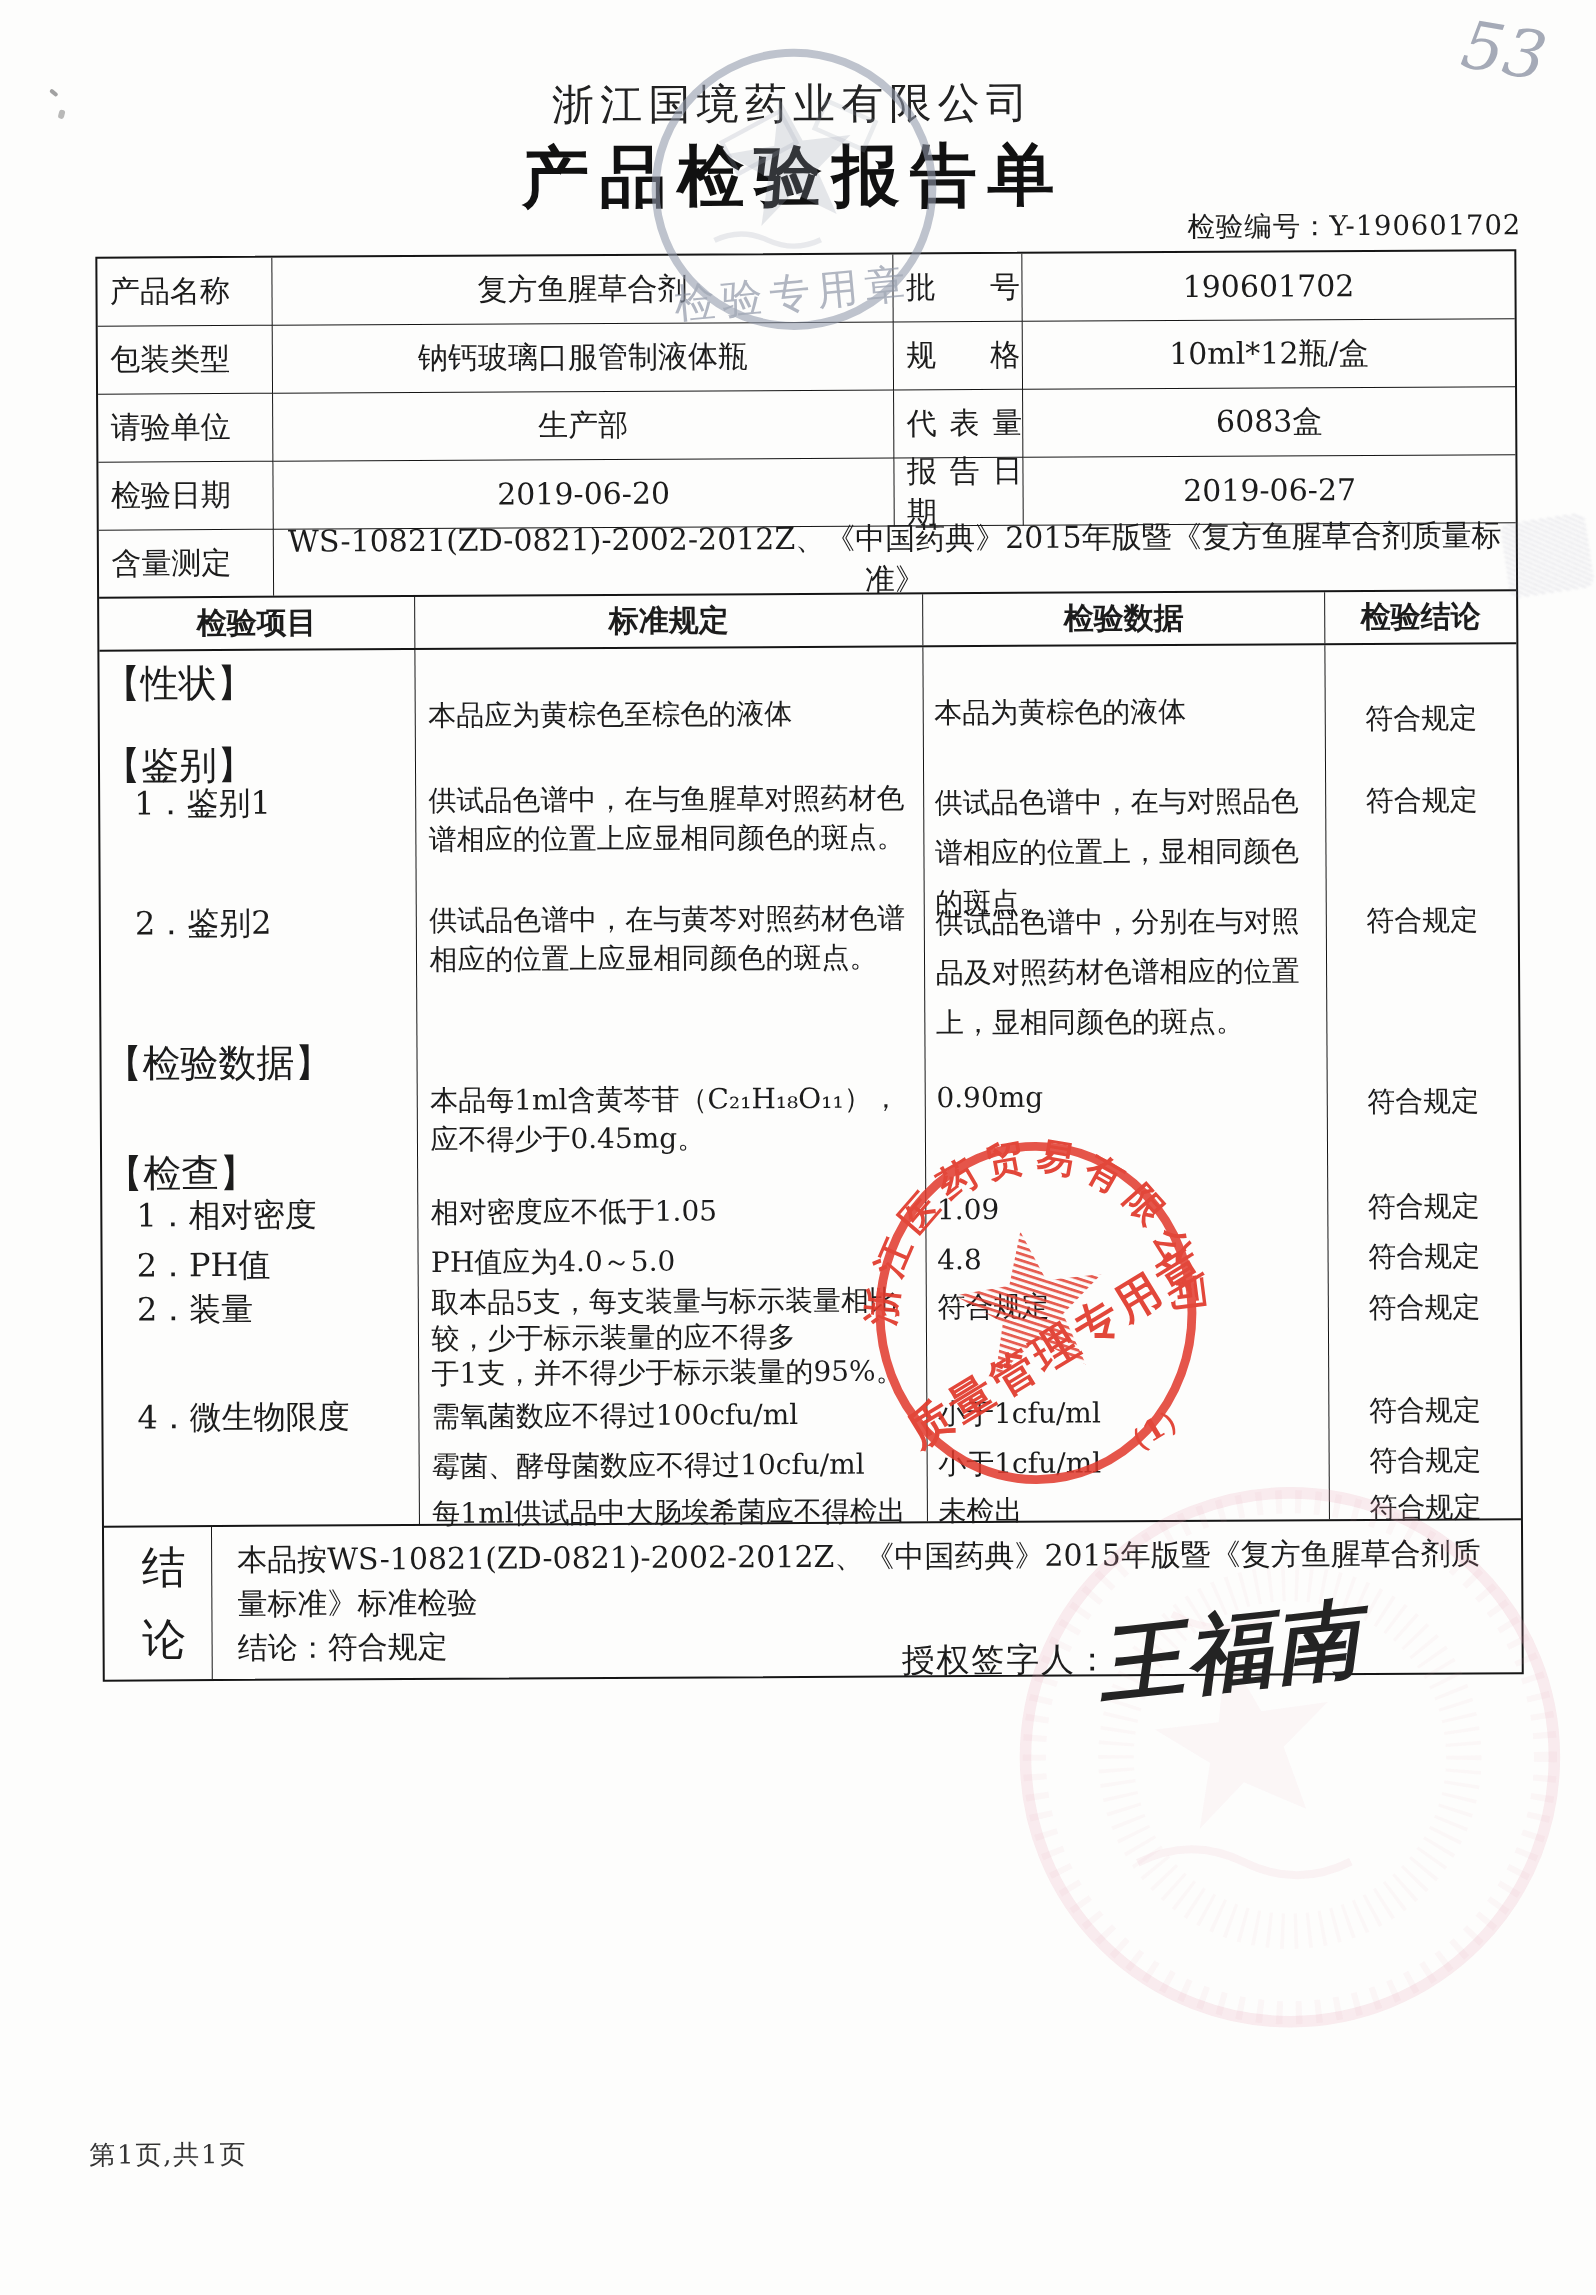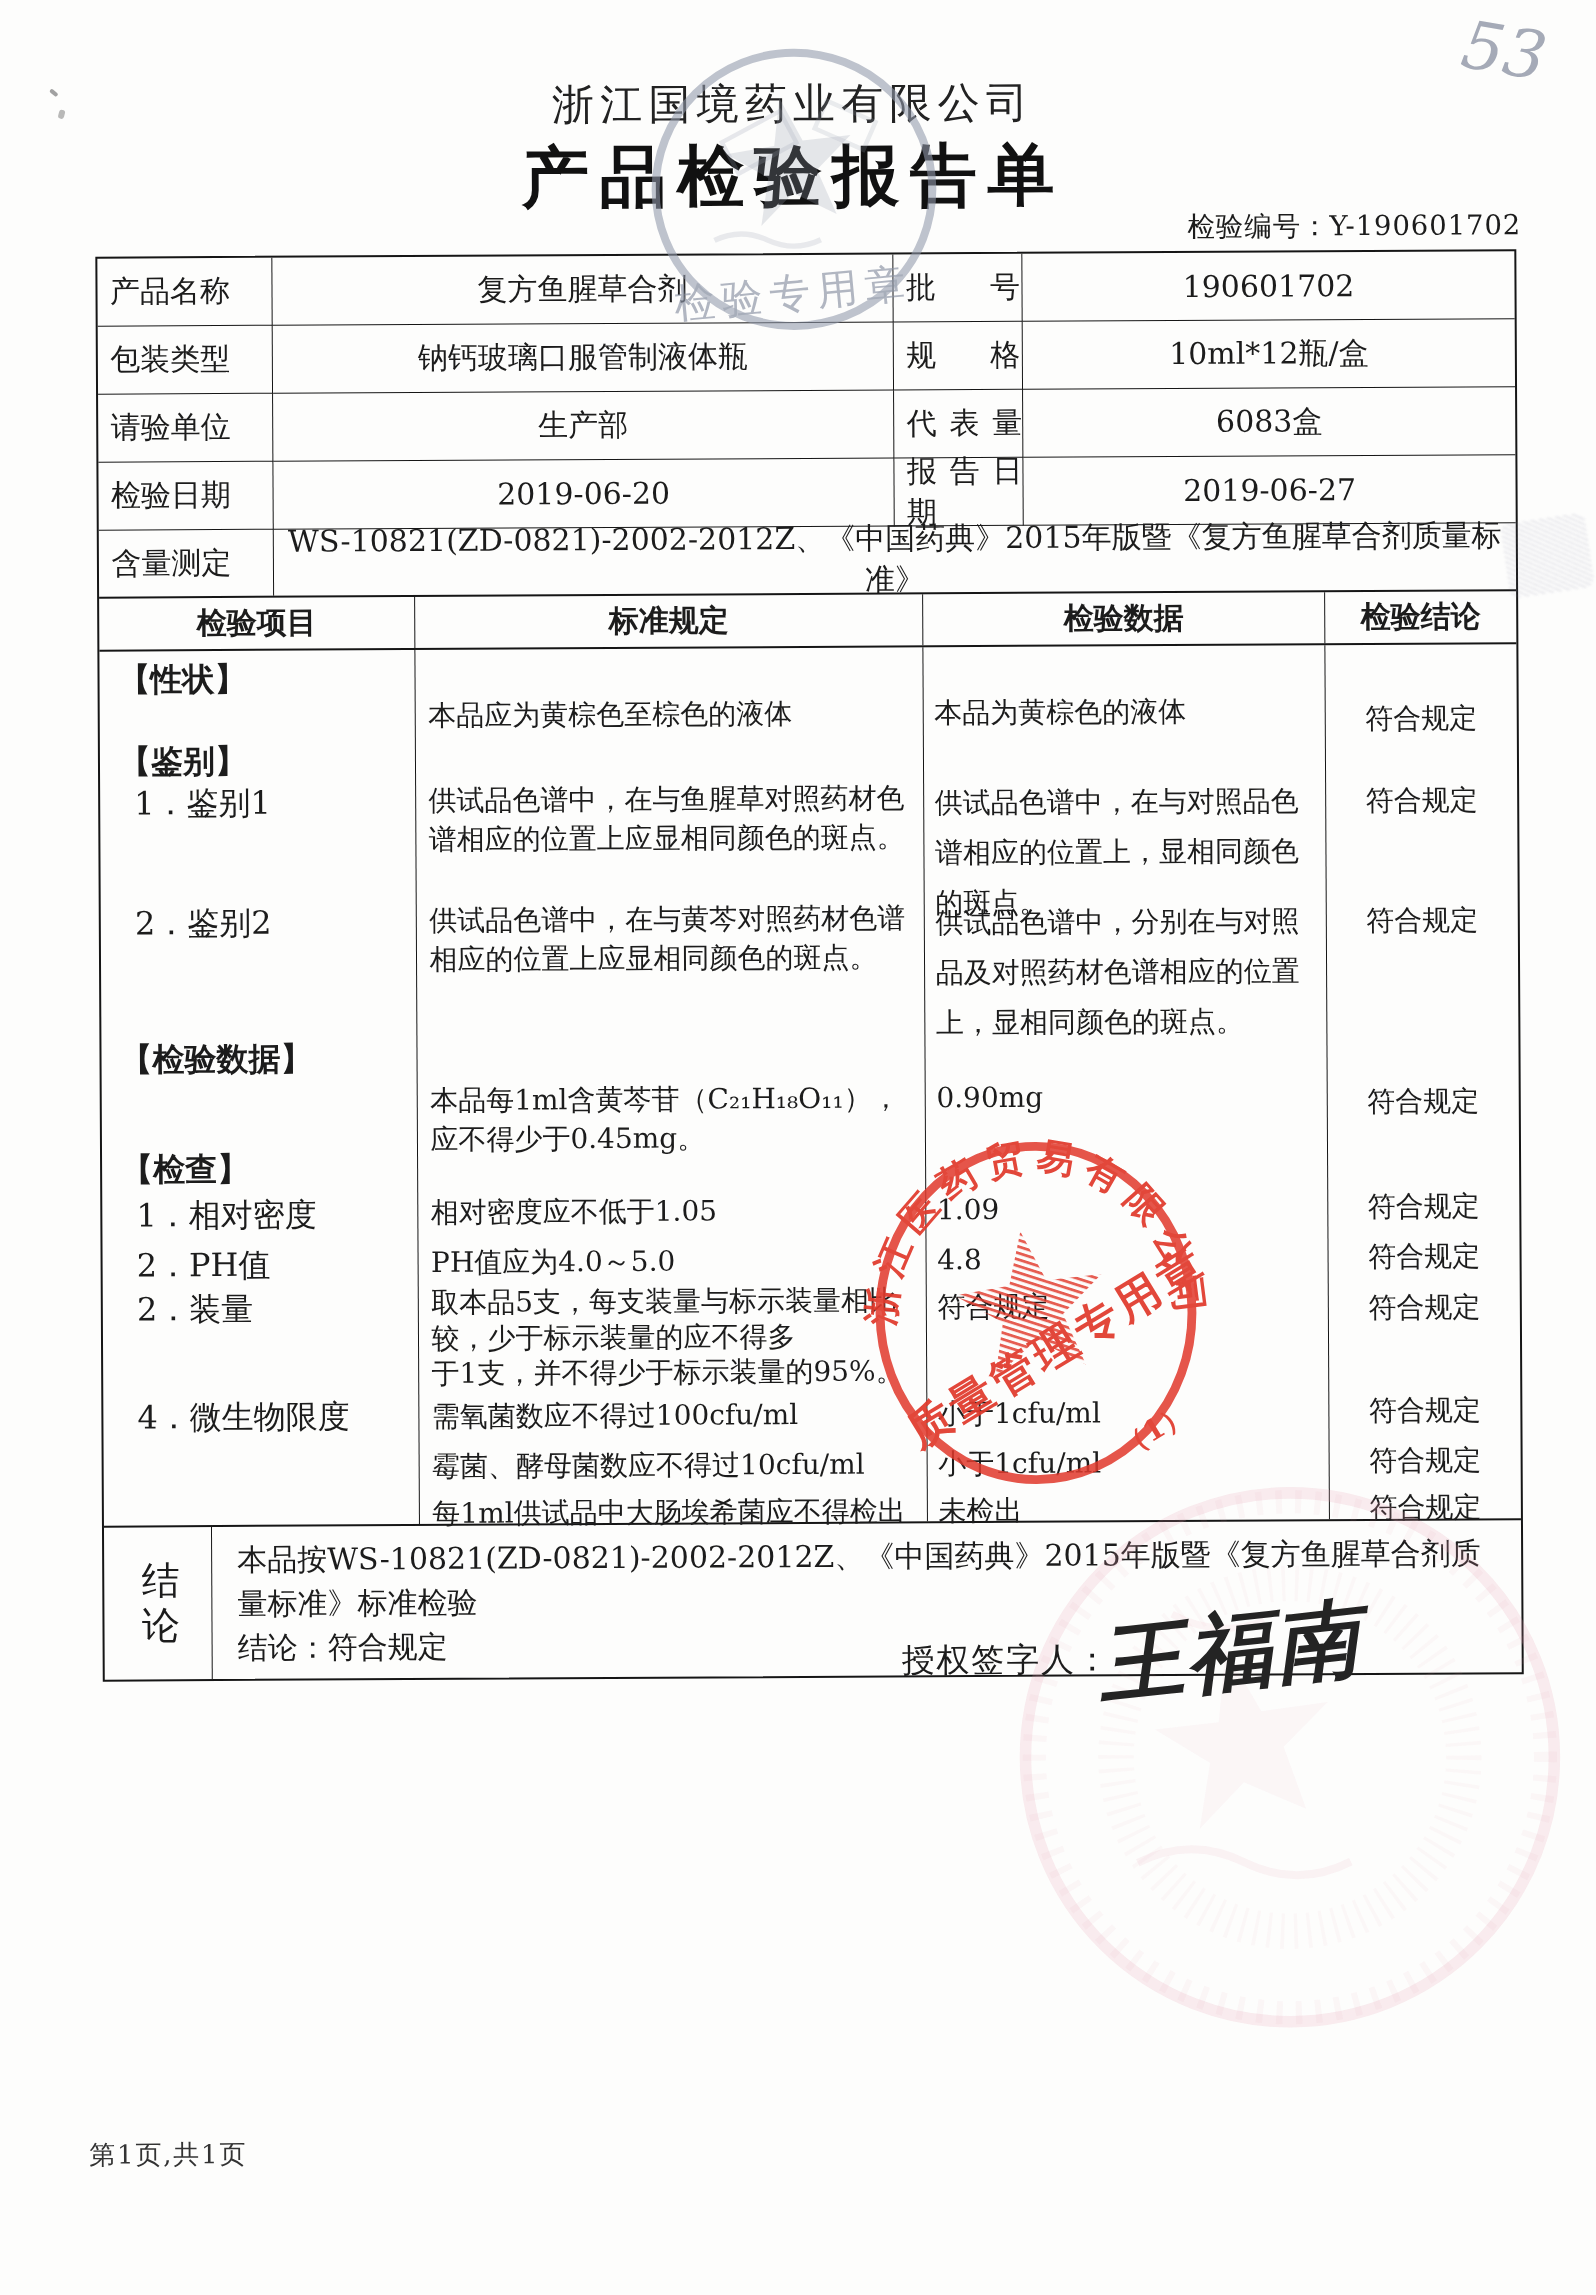--- a/index.html
+++ b/index.html
@@ -24,30 +24,30 @@
   .basis{display:grid;grid-template-columns:175px 1fr;border-bottom:2.7px solid #161616;}
   .basis > div{height:66px;display:flex;align-items:center;font-size:30px;}
   .basis > div:first-child{border-right:1.8px solid #161616;}
   .hdr{display:grid;grid-template-columns:316px 508px 402px 1fr;border-bottom:2.7px solid #161616;}
   .hdr > div{height:51px;display:flex;align-items:center;justify-content:center;
              font-size:30px;font-weight:bold;border-right:1.8px solid #161616;}
   .hdr > div:last-child{border-right:none;}
   .tbody{display:grid;grid-template-columns:316px 508px 402px 1fr;height:874px;}
   .bcol{position:relative;border-right:1.8px solid #161616;}
   .bcol:last-child{border-right:none;}
-  .sec{position:absolute;left:19px;font-size:32px;font-weight:bold;white-space:nowrap;}
+  .sec{position:absolute;left:3px;font-size:38px;font-weight:normal;white-space:nowrap;}
   .iname{position:absolute;left:34px;font-size:32px;white-space:nowrap;}
   .std{position:absolute;left:12.4px;width:486px;font-size:28px;line-height:39px;}
   .stdw{width:493px;}
   .dat{position:absolute;left:10.6px;width:378px;font-size:28px;line-height:39px;}
   .datw{line-height:50px;}
   .con{position:absolute;left:0;width:100%;text-align:center;font-size:28px;}
   .concl-row{display:grid;grid-template-columns:108px 1fr;border-top:2.7px solid #161616;}
   .concl-row > .clab{border-right:1.8px solid #161616;display:flex;align-items:center;justify-content:center;}
-  .clab span{display:inline-block;width:32px;font-size:38px;line-height:45px;word-break:break-all;text-align:right;}
+  .clab span{display:inline-block;width:32px;font-size:44px;line-height:72px;word-break:break-all;text-align:right;}
   .ctext{padding:10.6px 16px 9px 25px;font-size:30px;line-height:44px;min-height:114px;}
   
   .signlabel{left:899px;top:1639px;font-size:33px;letter-spacing:1.8px;}
   .signname{left:1095px;top:1597px;font-size:85px;font-style:italic;font-weight:bold;
             color:#242424;transform:rotate(-6deg);letter-spacing:3.5px;
             font-family:"DejaVu Serif","Liberation Serif",serif;}
   
   .footer{left:84px;top:2134px;font-size:26px;letter-spacing:1.8px;color:#333;}
   .hand53{left:1468px;top:16px;font-size:66px;color:#969cab;transform:rotate(10deg);
           font-style:italic;font-weight:300;opacity:.85;}

